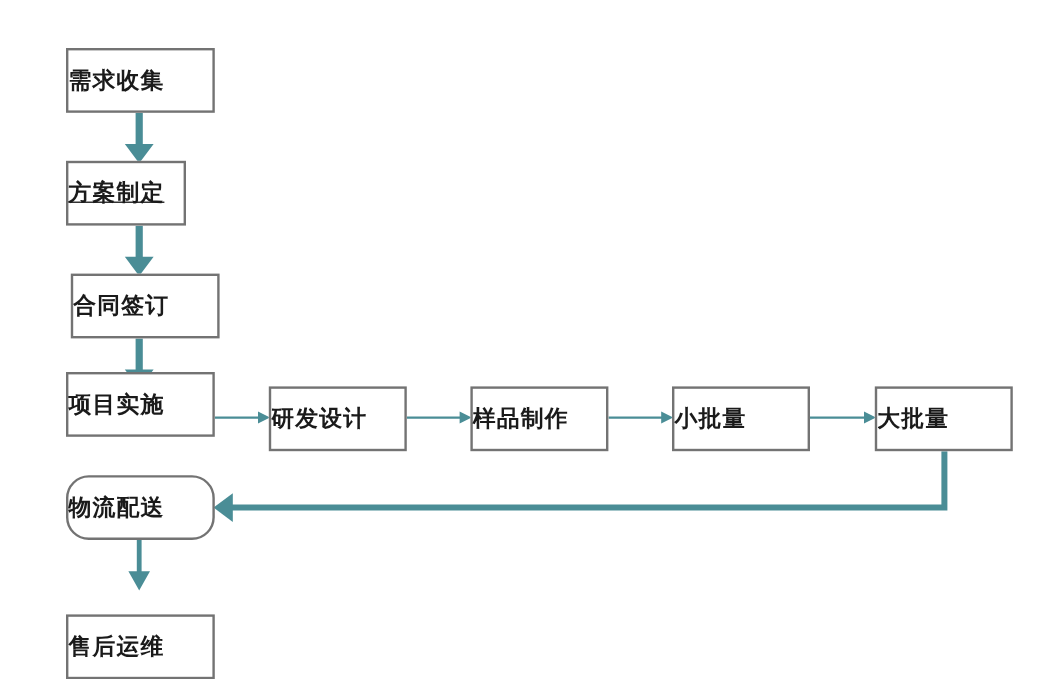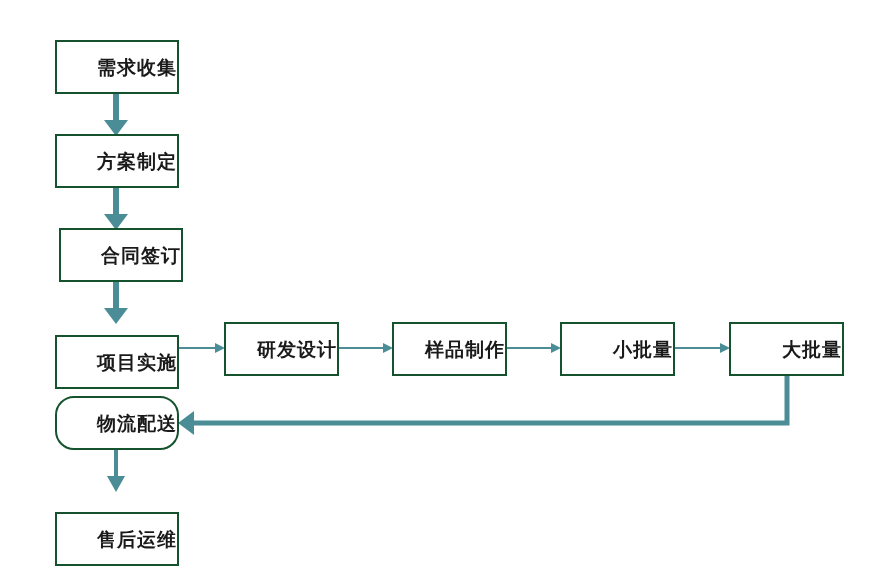--- a/index.html
+++ b/index.html
@@ -22,24 +22,24 @@
     position: absolute;
     left: 0;
     top: 0;
     width: 871px;
     height: 566px;
   }
   .node {
     position: absolute;
     box-sizing: border-box;
     background: #ffffff;
-    border: 2px solid #14532d;
+    border: 2px solid #737373;
     display: flex;
     align-items: center;
-    justify-content: flex-end;
+    justify-content: flex-start;
     z-index: 2;
   }
   .node-label {
     font-family: "DejaVu Sans", "Liberation Sans", sans-serif;
     font-size: 19px;
     font-weight: 700;
     color: #1a1a1a;
     letter-spacing: 1px;
     line-height: 1;
     white-space: nowrap;
@@ -96,29 +96,29 @@
     <g>
       <line x1="116" y1="450" x2="116" y2="478" stroke="#4a8d96" stroke-width="4"></line>
       <polygon points="107,476 125,476 116,492" fill="#4a8d96"></polygon>
     </g>
   </svg>
 
   <div class="node" style="left:55px; top:40px; width:124px; height:54px;">
     <span class="node-label">需求收集</span>
   </div>
 
-  <div class="node" style="left:55px; top:134px; width:124px; height:54px;">
+  <div class="node" style="left:55px; top:134px; width:100px; height:54px;text-decoration:underline;">
     <span class="node-label">方案制定</span>
   </div>
 
   <div class="node" style="left:59px; top:228px; width:124px; height:54px;">
     <span class="node-label">合同签订</span>
   </div>
 
-  <div class="node" style="left:55px; top:335px; width:124px; height:54px;">
+  <div class="node" style="left:55px; top:310px; width:124px; height:54px;">
     <span class="node-label">项目实施</span>
   </div>
 
   <div class="node" style="left:224px; top:322px; width:115px; height:54px;">
     <span class="node-label">研发设计</span>
   </div>
 
   <div class="node" style="left:392px; top:322px; width:115px; height:54px;">
     <span class="node-label">样品制作</span>
   </div>

